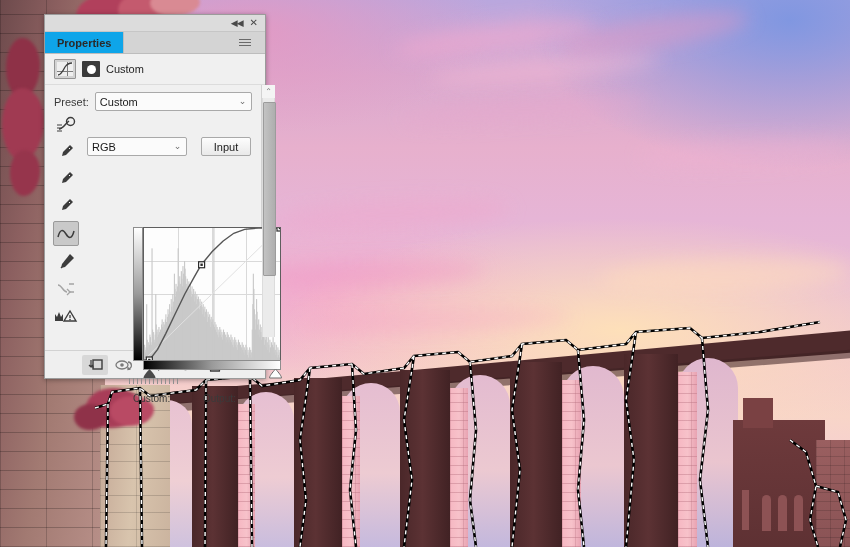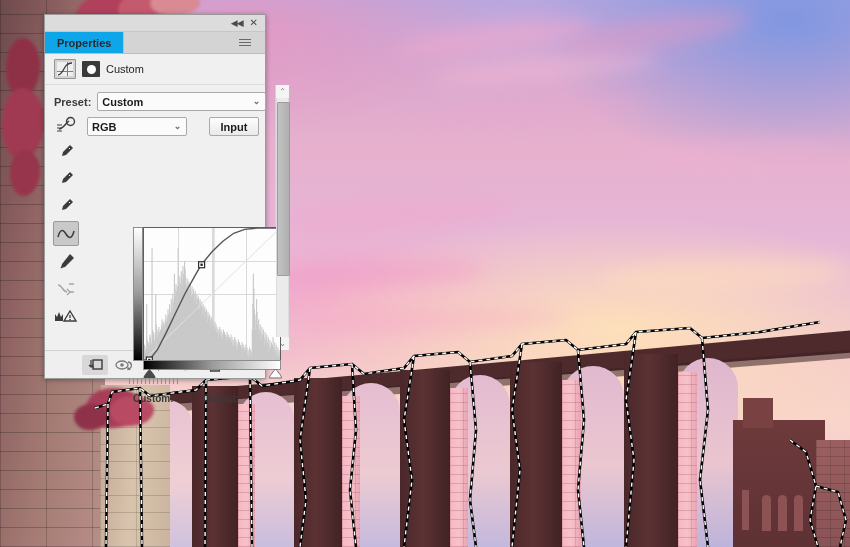--- a/index.html
+++ b/index.html
@@ -111,33 +111,33 @@
       linear-gradient(0deg,transparent 65%,#7d7d7d 65%,#7d7d7d 66.5%,transparent 66.5%),
       #efefef;
   }
   .adj-icon .c{position:absolute;left:2px;bottom:2px;width:16px;height:14px;}
   .mask-icon{width:18px;height:16px;background:#3a3a3a;border-radius:1px;
     display:flex;align-items:center;justify-content:center;}
   .mask-icon .dot{width:9px;height:9px;border-radius:50%;background:#fff;}
   .head-title{font-size:11px;color:#1e1e1e;}
 
   .panel-body{flex:1;position:relative;display:flex;}
-  .body-main{flex:1;padding:7px 0 0 0;position:relative;font-weight:bold;}
+  .body-main{flex:1;padding:7px 0 0 0;position:relative;}
 
   .row-preset{display:flex;align-items:center;gap:6px;padding:0 9px 6px 9px;}
   .lbl{font-size:11px;color:#3a3a3a;white-space:nowrap;}
   .combo{
     flex:1;height:17px;background:#fbfbfb;border:1px solid #a9a9a9;border-radius:2px;
     display:flex;align-items:center;padding:0 4px;font-size:11px;color:#1a1a1a;
     position:relative;cursor:pointer;
   }
   .combo .cv{flex:1;}
   .combo .chev{width:9px;height:9px;color:#6d6d6d;font-size:9px;line-height:9px;text-align:center;}
 
-  .row-chan{display:flex;align-items:center;gap:22px;padding:0 16px 6px 42px;}
+  .row-chan{display:flex;align-items:center;gap:14px;padding:0 10px 6px 42px;margin-top:20px;}
   .combo.rgb{flex:0 0 90px;}
   .btn{
     height:17px;min-width:48px;background:linear-gradient(180deg,#fdfdfd,#e9e9e9);
     border:1px solid #a9a9a9;border-radius:2px;
     display:flex;align-items:center;justify-content:center;
     font-size:11px;color:#1a1a1a;cursor:pointer;
   }
 
   
   .toolrail{

